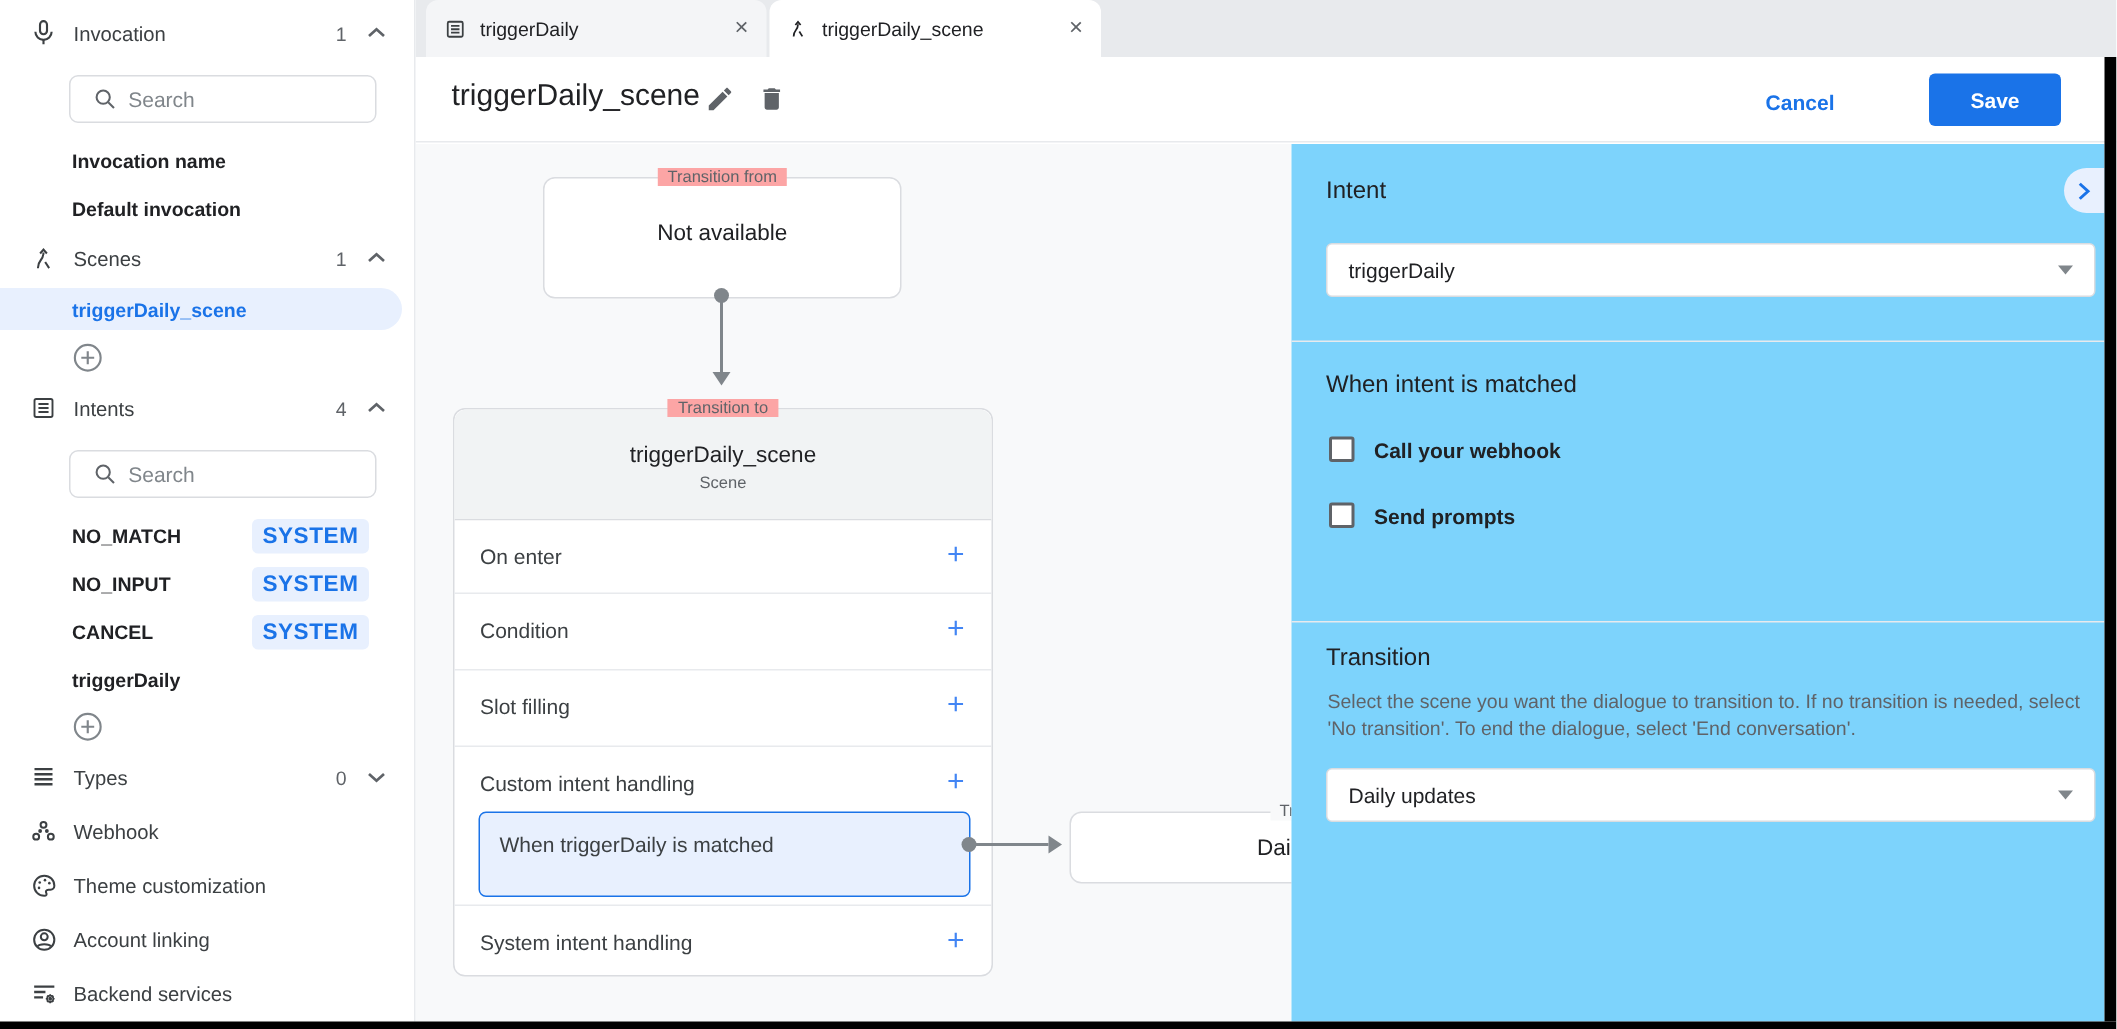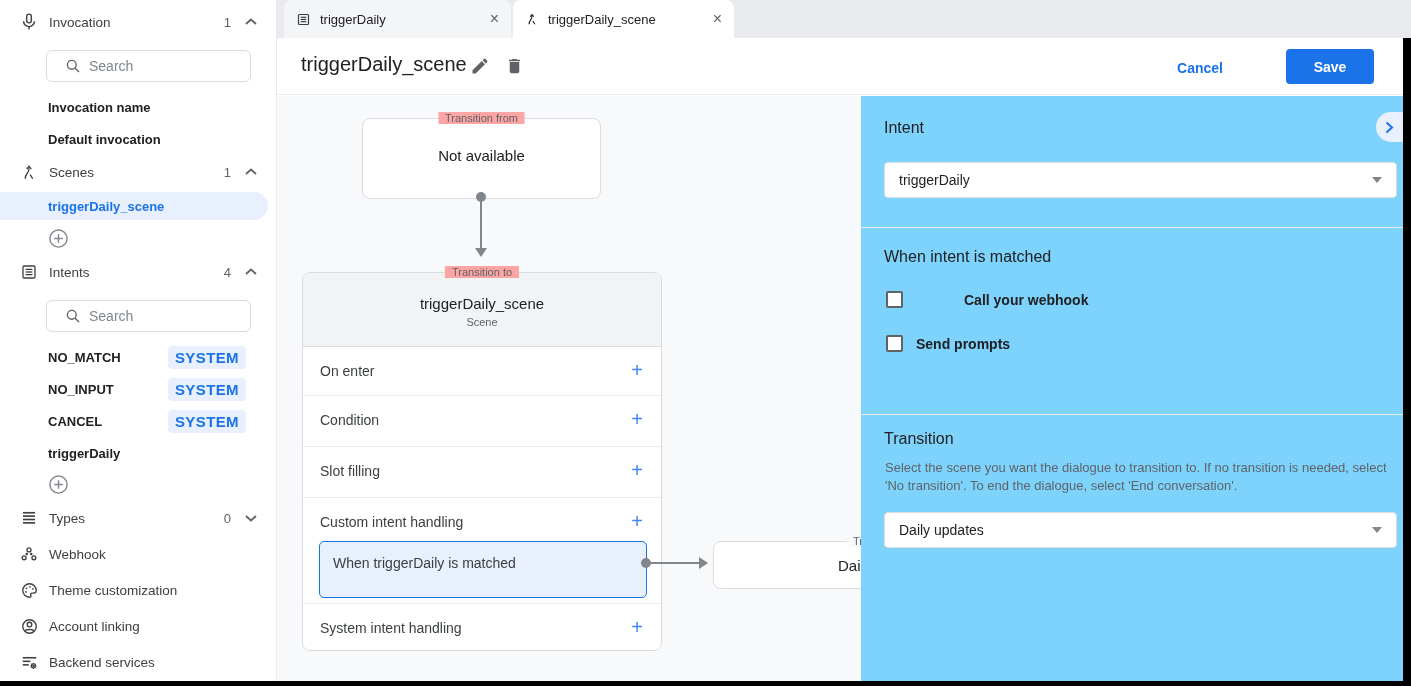--- a/index.html
+++ b/index.html
@@ -13,21 +13,21 @@
   .scrollbar-right { position:absolute; left:1403px; top:38px; width:8px; height:643px; background:#000; z-index:60; }
   .scrollbar-bottom { position:absolute; left:0; top:681px; width:1411px; height:5px; background:#000; z-index:60; }
 
   
   .sidebar { position:absolute; left:0; top:0; width:277px; height:681px; background:#fff; border-right:1px solid #e8eaed; z-index:20; }
   .side-row { position:absolute; left:0; width:277px; height:28px; display:flex; align-items:center; }
   .side-row .sicon { width:24px; height:24px; margin-left:17px; display:flex; align-items:center; justify-content:center; flex:none; }
   .side-row .slabel { margin-left:8px; font-size:13.5px; color:#3c4043; }
   .side-row .scount { margin-left:auto; font-size:13px; color:#5f6368; }
   .side-row .schev { width:24px; margin:0 14px 0 8px; display:flex; justify-content:center; }
-  .search-box { position:absolute; left:46px; width:205px; height:32px; border:1px solid #dadce0; border-radius:6px; background:#fff; display:flex; align-items:center; padding:0 18px; }
+  .search-box { position:absolute; left:46px; width:205px; height:32px; border:1px solid #dadce0; border-radius:6px; background:#fff; display:flex; align-items:center; padding:0 6px;justify-content:center; }
   .search-box input { border:none; outline:none; font-size:14px; color:#202124; margin-left:8px; width:150px; font-family:"Liberation Sans",sans-serif; background:transparent; }
   .search-box input::placeholder { color:#80868b; }
   .side-item { position:absolute; left:48px; font-size:13px; font-weight:bold; color:#202124; height:20px; display:flex; align-items:center; }
   .side-item-row { position:absolute; left:0; width:268px; height:28px; display:flex; align-items:center; }
   .side-item-row .ilabel { margin-left:48px; font-size:13px; font-weight:bold; color:#202124; }
   .selected-pill { background:#e8f0fe; border-radius:0 16px 16px 0; }
   .selected-pill .ilabel { color:#1a73e8; }
   .sys-badge { margin-left:auto; margin-right:22px; background:#e8f0fe; color:#1a73e8; font-size:15px; font-weight:bold; letter-spacing:.4px; padding:3px 7px; border-radius:4px; }
   .plus-circle { position:absolute; left:48px; width:21px; height:21px; }
 
@@ -395,21 +395,21 @@
 
   <div class="select-box" style="top:66px;">
     <span class="sel-val">triggerDaily</span>
     <span class="caret-down"></span>
   </div>
 
   <div class="p-divider" style="top:131px;"></div>
 
   <div class="panel-h" style="position:absolute; left:23px; top:152px;">When intent is matched</div>
 
-  <div class="checkbox-row" style="top:195px;gap:48px;">
+  <div class="checkbox-row" style="top:195px;">
     <span class="checkbox"></span>
     <span class="cb-label">Call your webhook</span>
   </div>
   <div class="checkbox-row" style="top:239px;">
     <span class="checkbox"></span>
     <span class="cb-label">Send prompts</span>
   </div>
 
   <div class="p-divider" style="top:318px;"></div>
 

